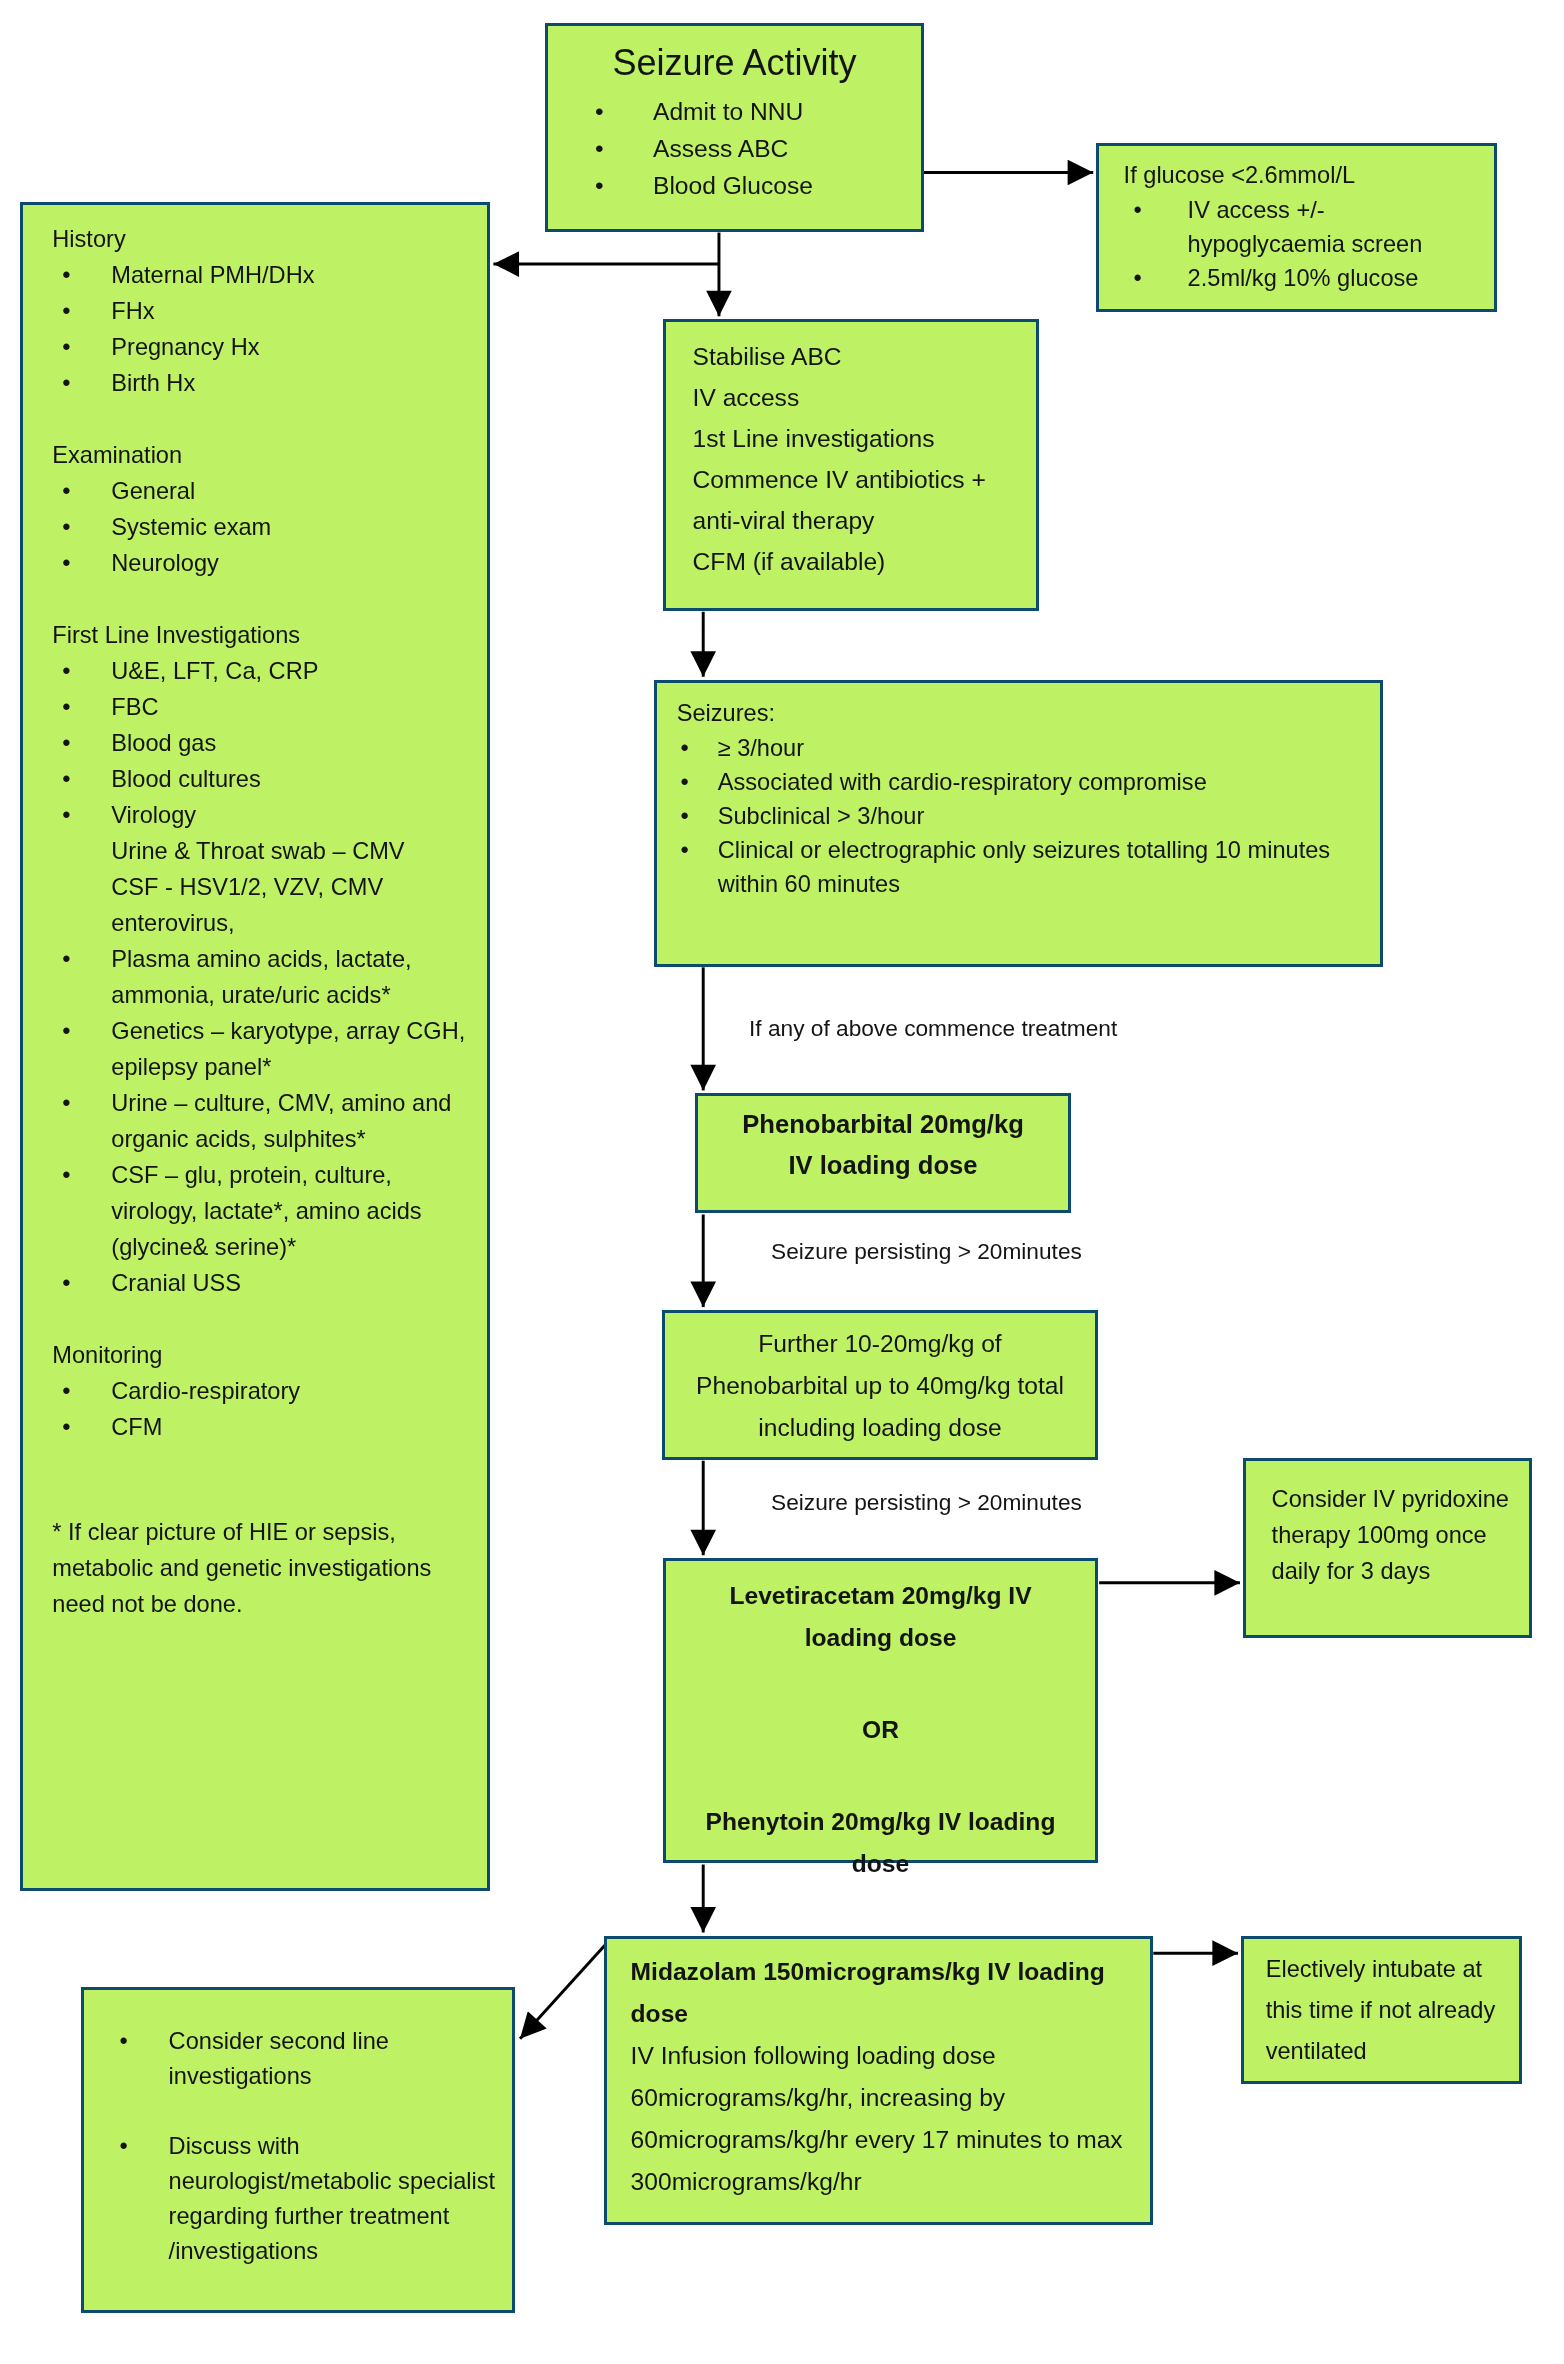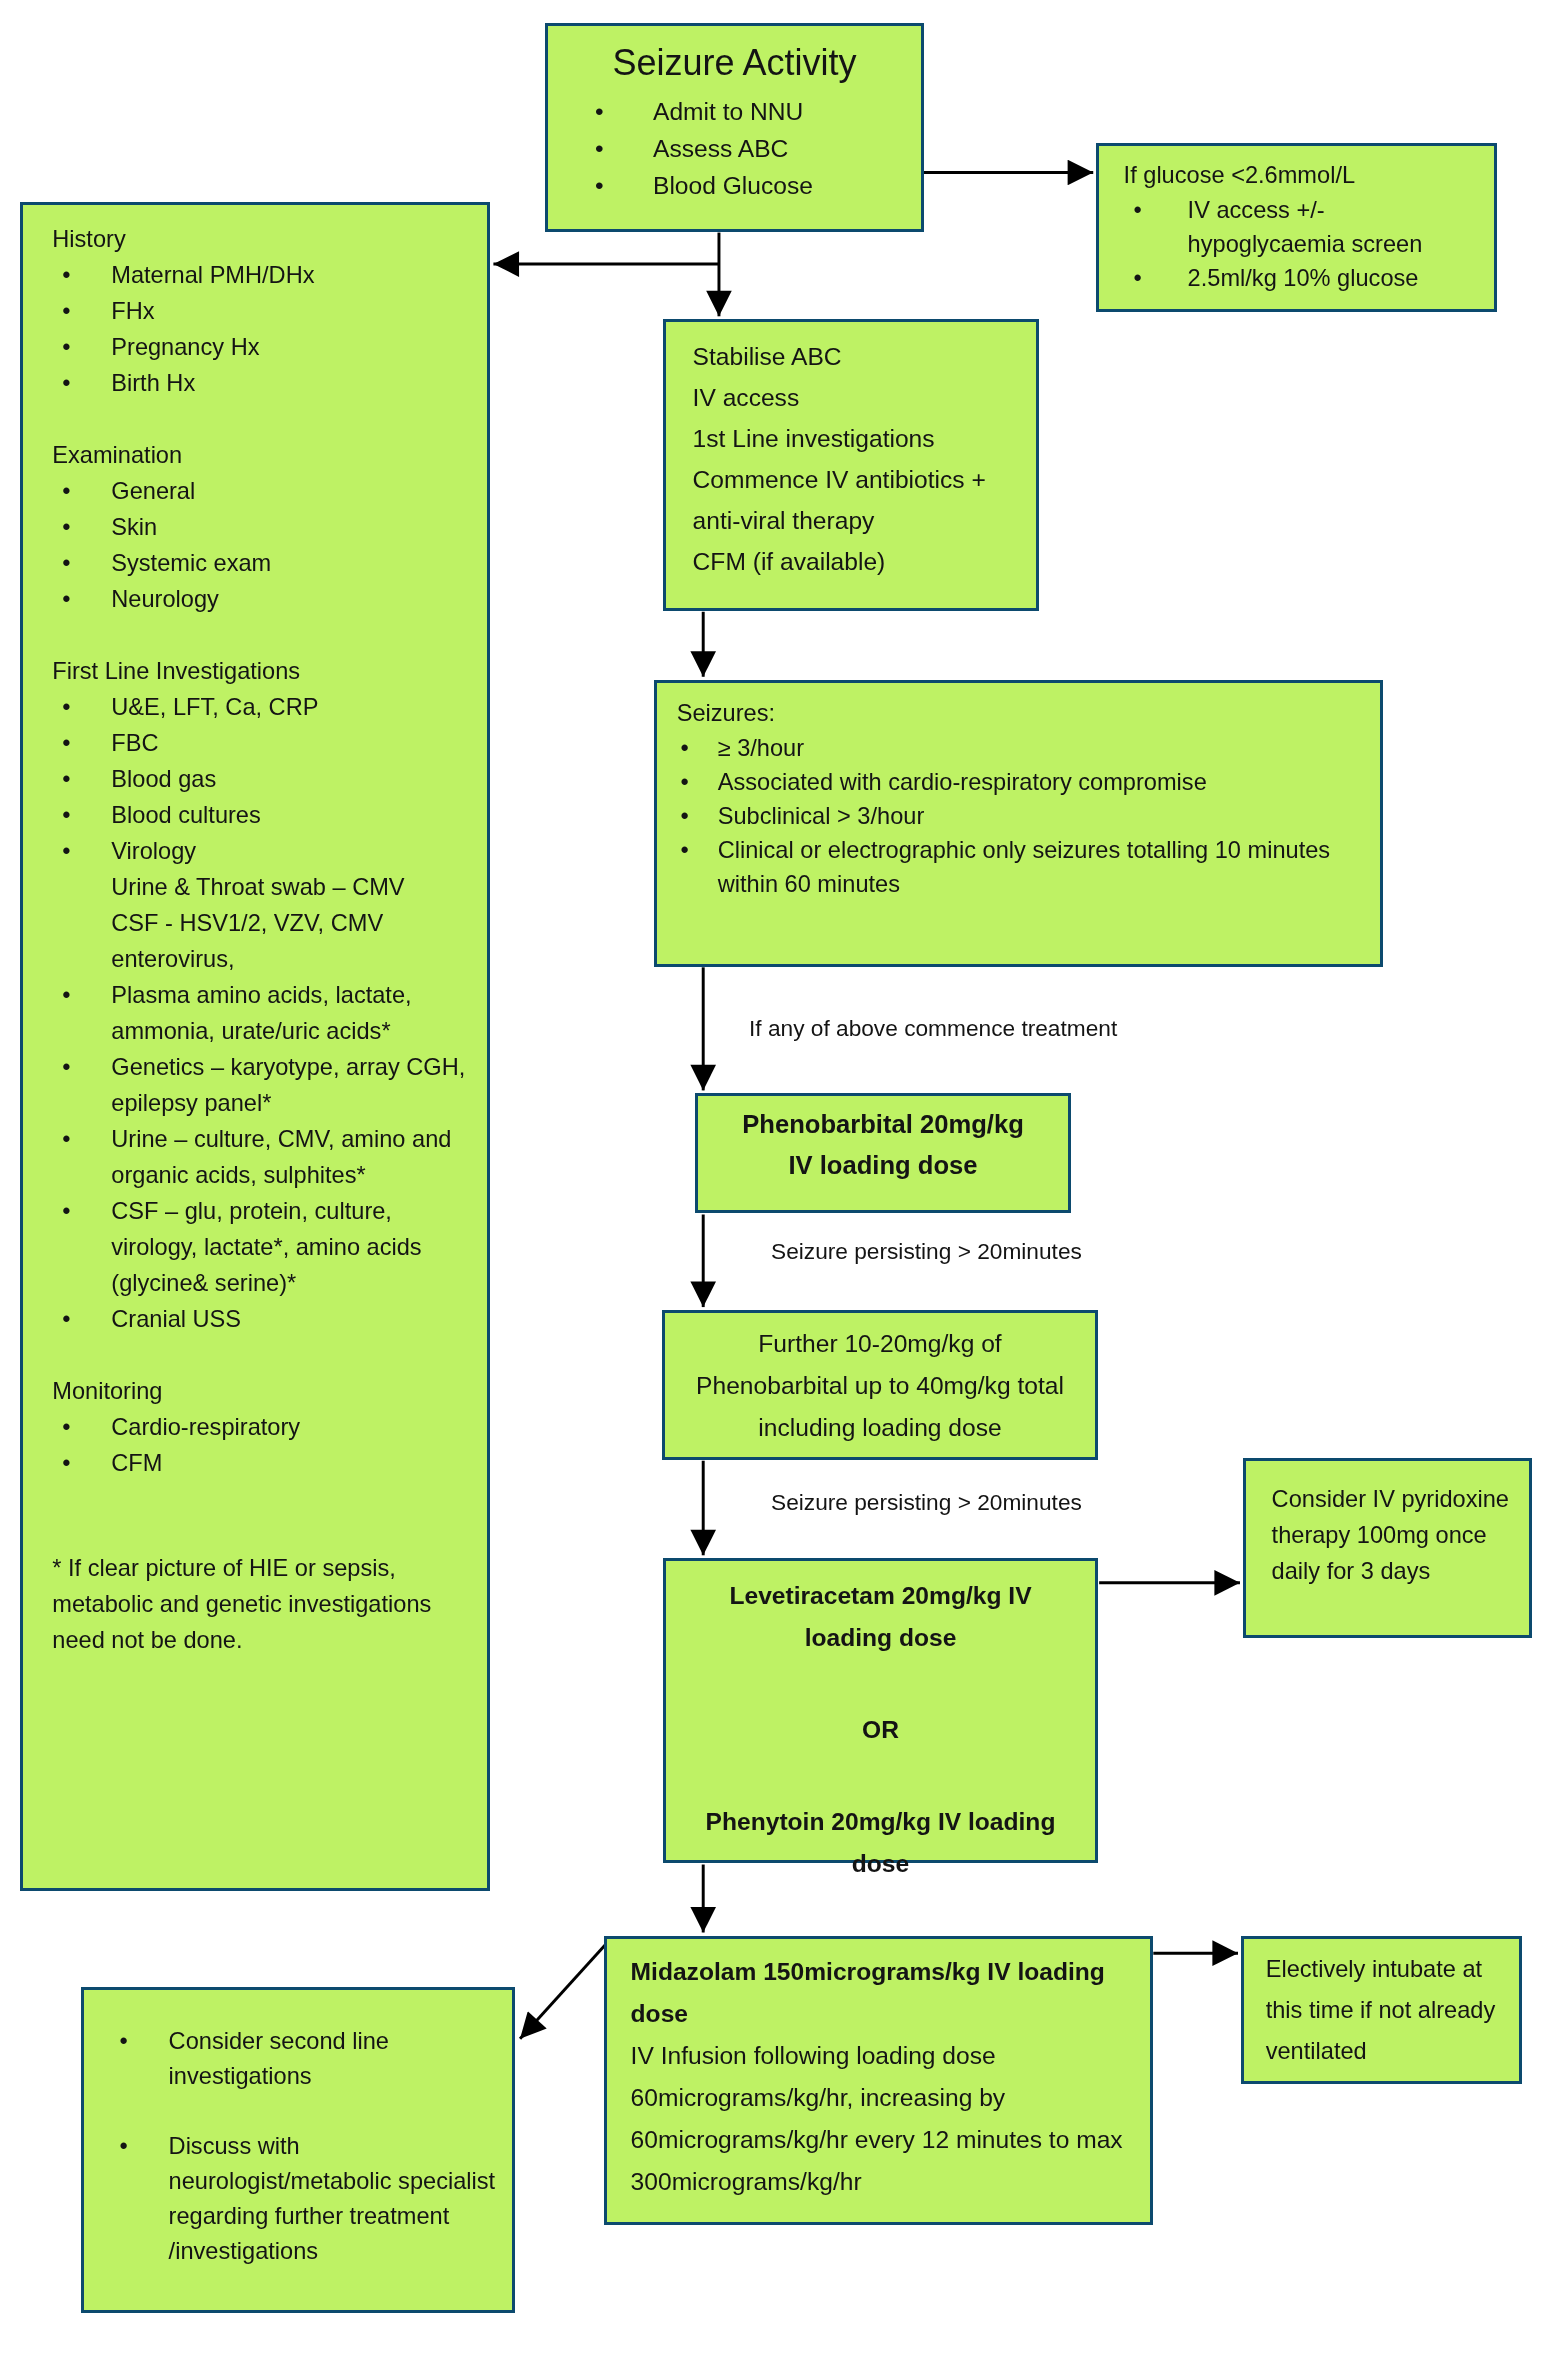--- a/index.html
+++ b/index.html
@@ -151,23 +151,20 @@
           </li>
       </ul>
     </div>
     <div class="sec gap">
       <div class="h">Examination</div>
       <ul class="bl">
         <li class="li">
             <span class="t">General</span>
           </li>
         <li class="li">
-            <span class="t">Skin</span>
-          </li>
-        <li class="li">
             <span class="t">Systemic exam</span>
           </li>
         <li class="li">
             <span class="t">Neurology</span>
           </li>
       </ul>
     </div>
     <div class="sec gap">
       <div class="h">First Line Investigations</div>
       <ul class="bl">
@@ -264,21 +261,21 @@
   <div class="node leve">
     <div class="ln">Levetiracetam 20mg/kg IV loading dose</div>
     <div class="ln or">OR</div>
     <div class="ln">Phenytoin 20mg/kg IV loading dose</div>
   </div>
 
   <div class="node pyri">Consider IV pyridoxine therapy 100mg once daily for 3 days</div>
 
   <div class="node mida">
     <div class="b">Midazolam 150micrograms/kg IV loading dose</div>
-    <div>IV Infusion following loading dose 60micrograms/kg/hr, increasing by 60micrograms/kg/hr every 12 minutes to max 300micrograms/kg/hr</div>
+    <div>IV Infusion following loading dose 60micrograms/kg/hr, increasing by 60micrograms/kg/hr every 17 minutes to max 300micrograms/kg/hr</div>
   </div>
 
   <div class="node intu">Electively intubate at this time if not already ventilated</div>
 
   <div class="node secl">
     <ul class="bl">
       <li class="li">
           <span class="t">Consider second line investigations</span>
         </li>
       <li class="li gap">

